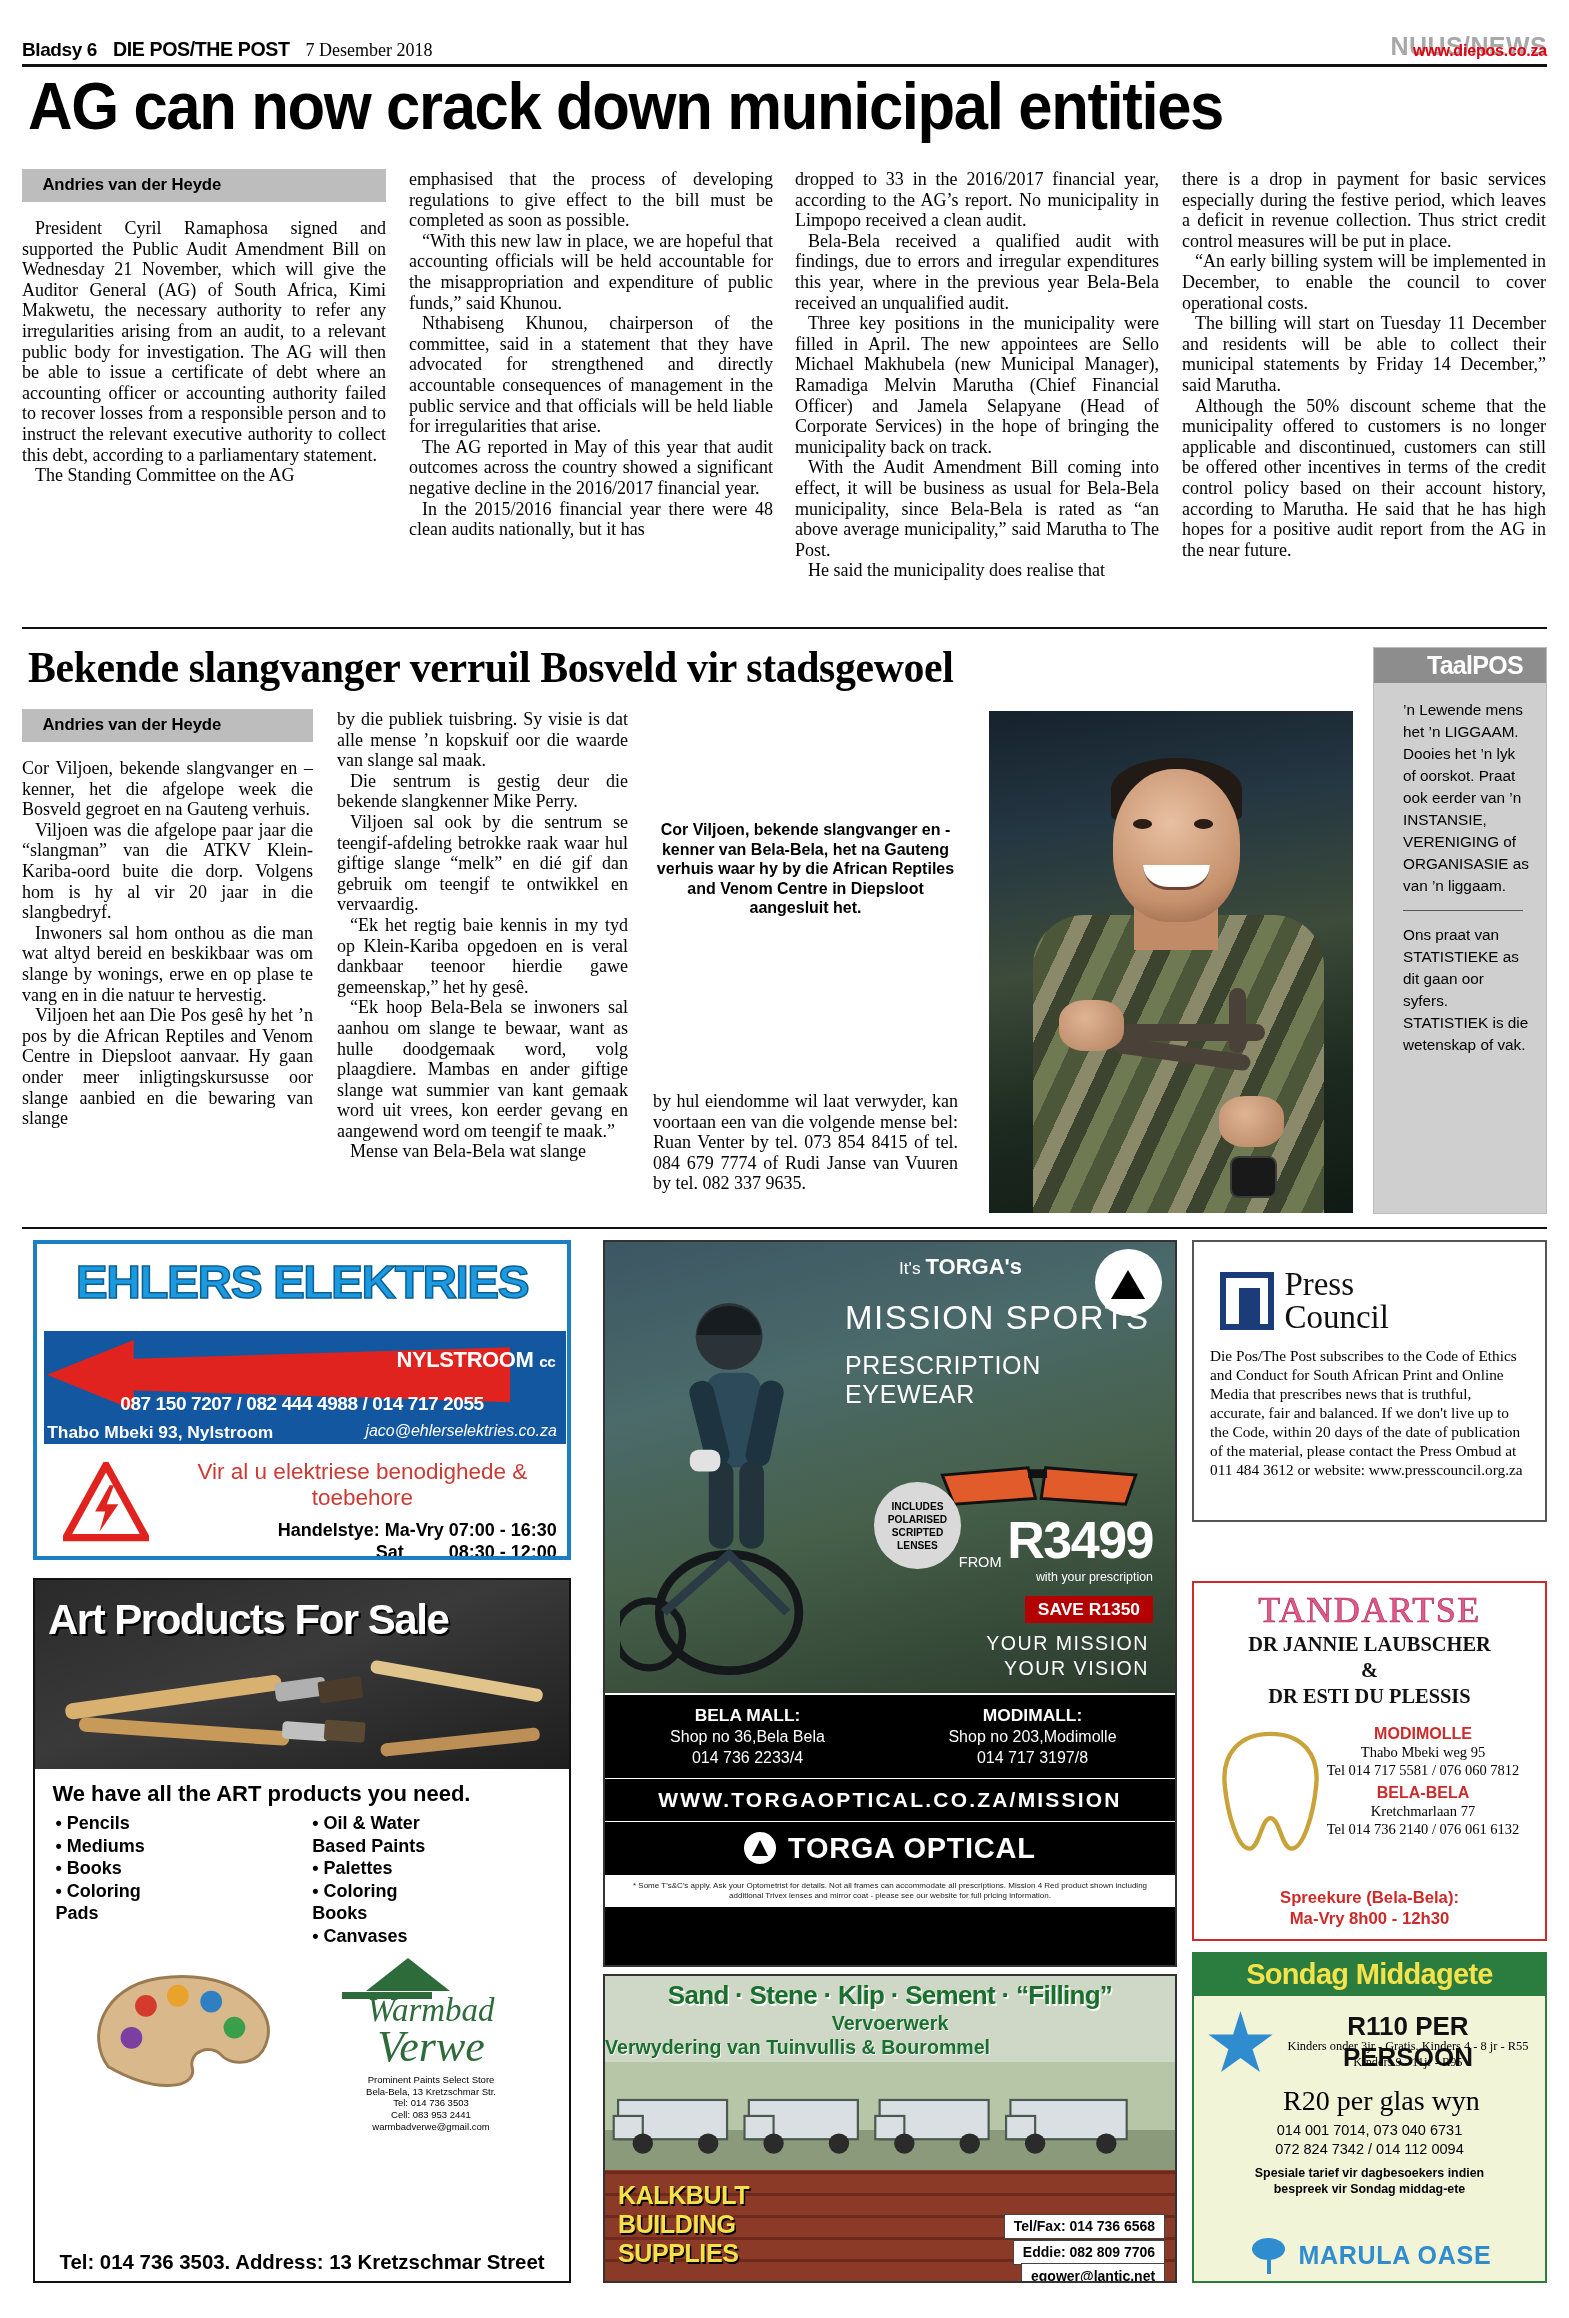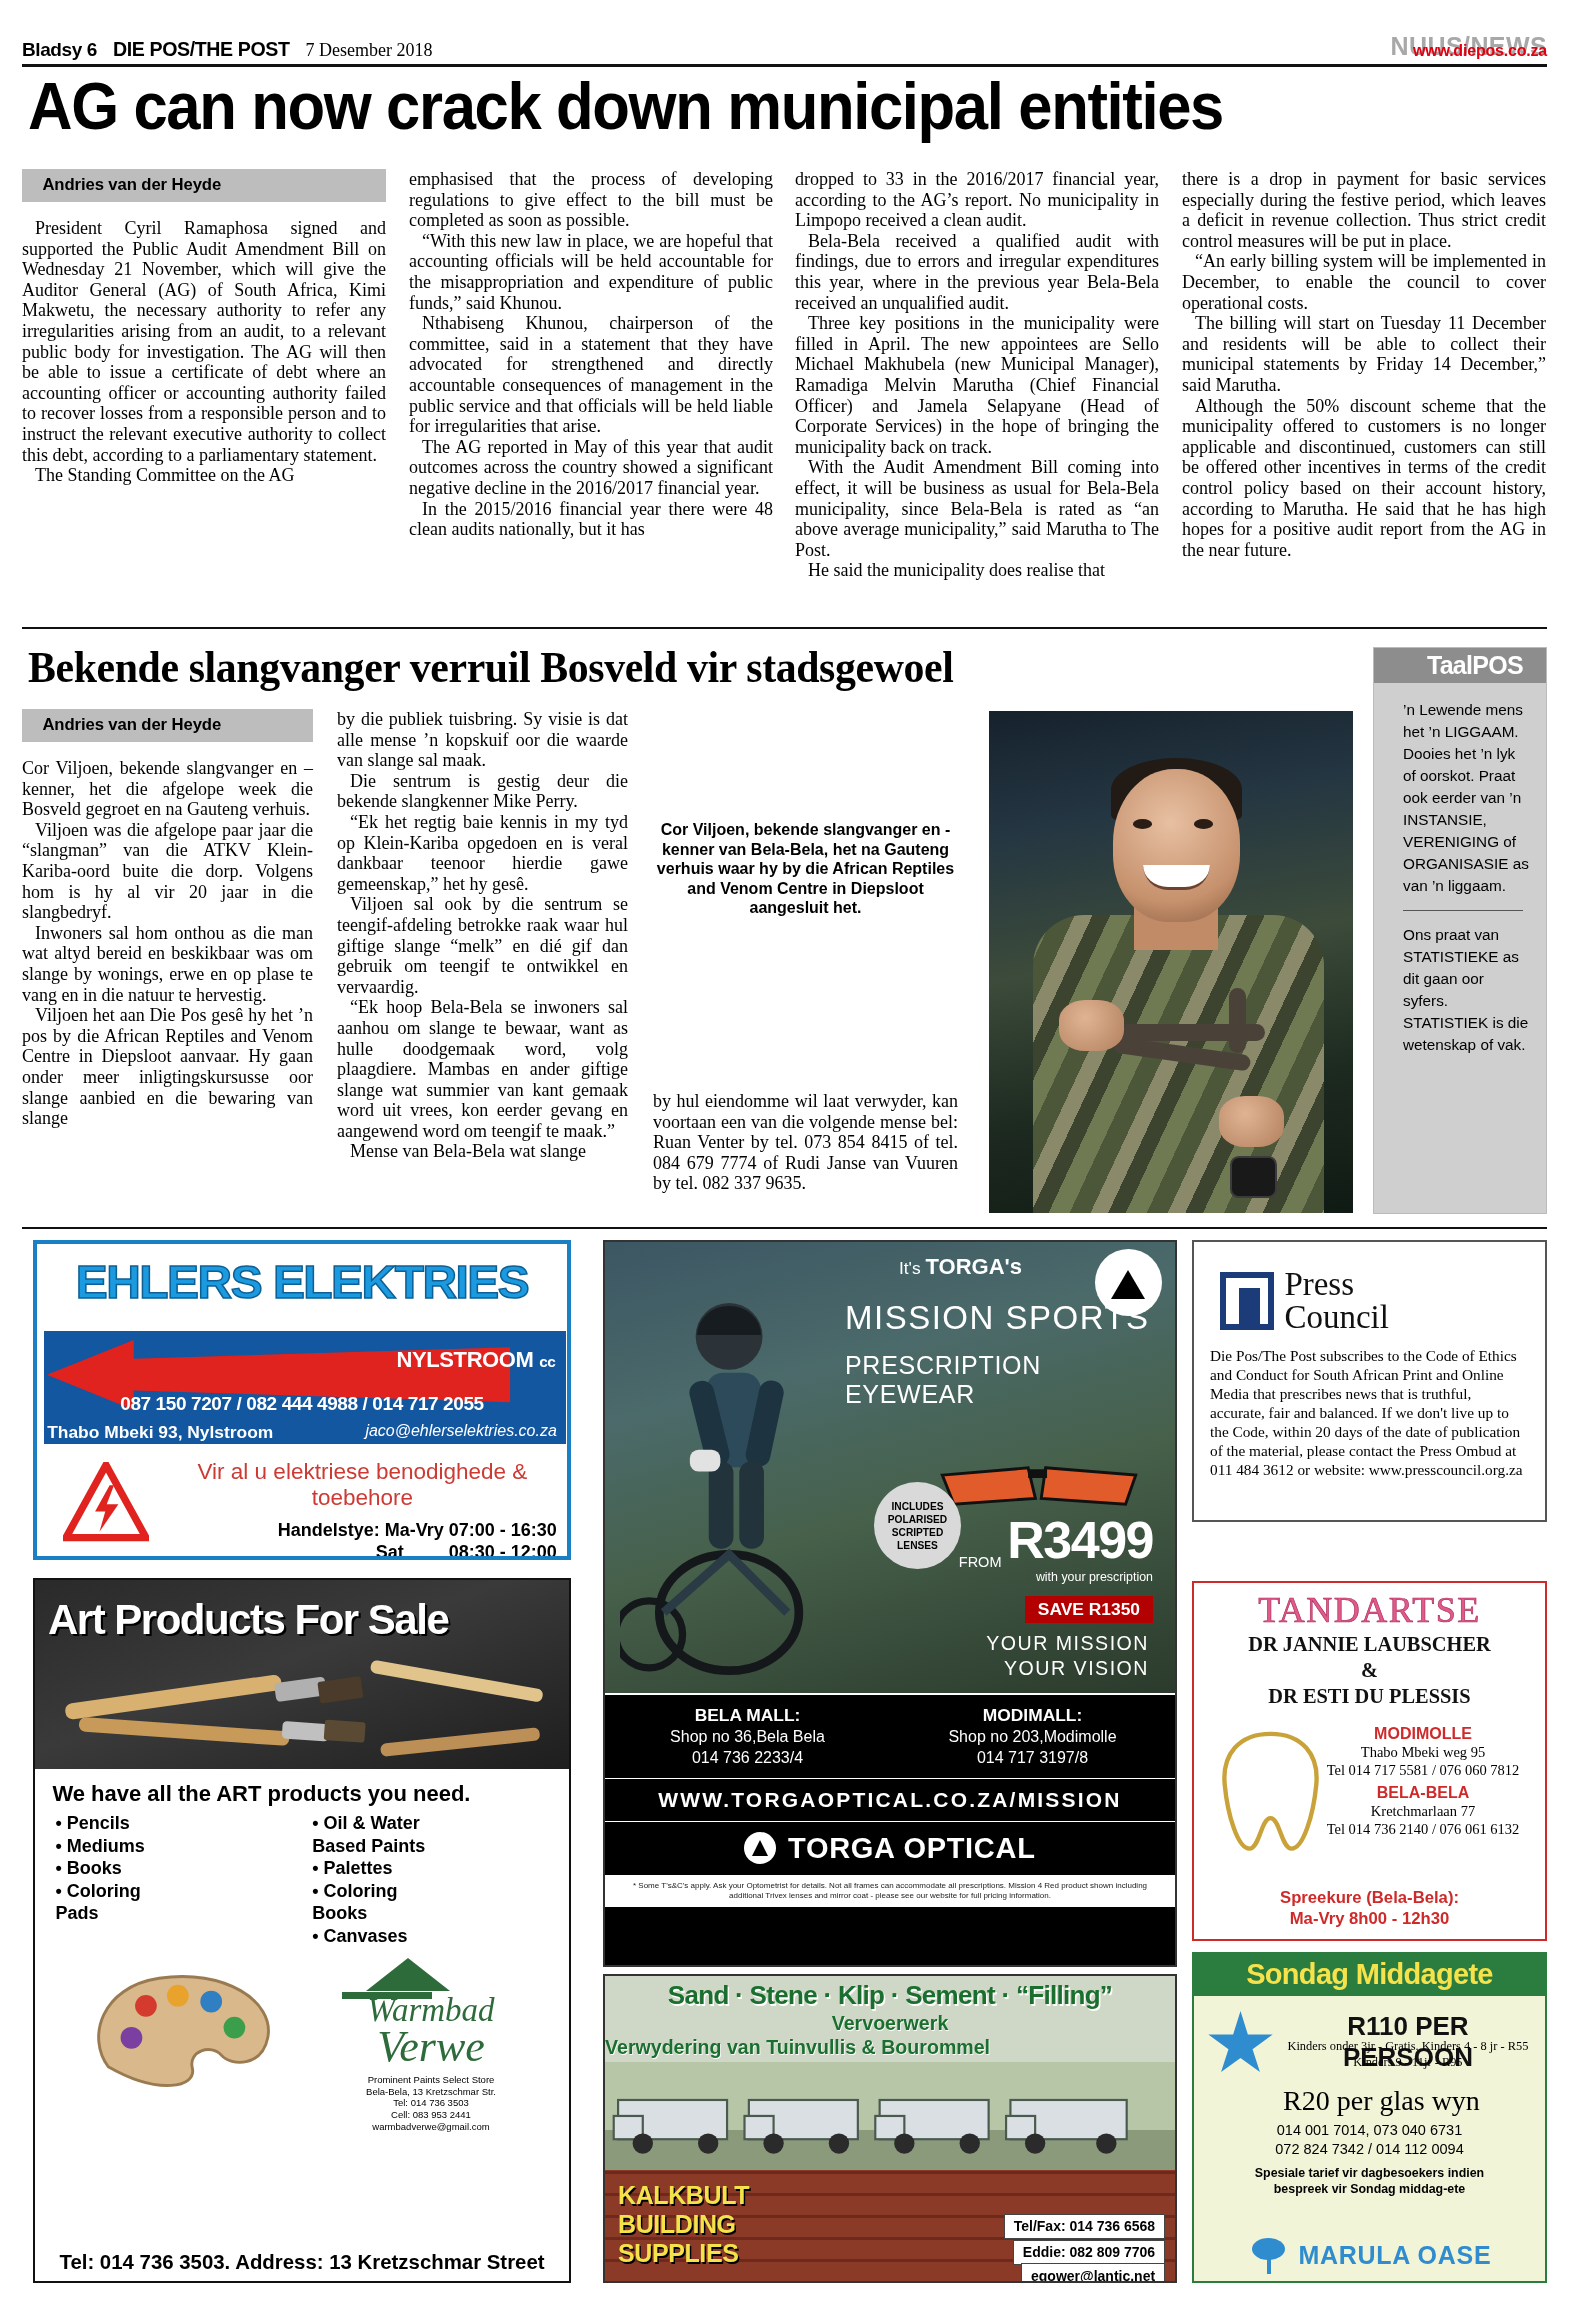--- a/index.html
+++ b/index.html
@@ -590,22 +590,22 @@
   </div>
   <p class="first">Cor Viljoen, bekende slangvanger en –kenner, het die afgelope week die Bosveld gegroet en na Gauteng verhuis.</p>
   <p>Viljoen was die afgelope paar jaar die “slangman” van die ATKV Klein-Kariba-oord buite die dorp. Volgens hom is hy al vir 20 jaar in die slangbedryf.</p>
   <p>Inwoners sal hom onthou as die man wat altyd bereid en beskikbaar was om slange by wonings, erwe en op plase te vang en in die natuur te hervestig.</p>
   <p>Viljoen het aan Die Pos gesê hy het ’n pos by die African Reptiles and Venom Centre in Diepsloot aanvaar. Hy gaan onder meer inligtingskursusse oor slange aanbied en die bewaring van slange</p>
 </div>
 
 <div class="art-col" id="a2c2">
   <p class="first">by die publiek tuisbring. Sy visie is dat alle mense ’n kopskuif oor die waarde van slange sal maak.</p>
   <p>Die sentrum is gestig deur die bekende slangkenner Mike Perry.</p>
+  <p>Viljoen sal ook by die sentrum se teengif-afdeling betrokke raak waar hul giftige slange “melk” en dié gif dan gebruik om teengif te ontwikkel en vervaardig.</p>
   <p>“Ek het regtig baie kennis in my tyd op Klein-Kariba opgedoen en is veral dankbaar teenoor hierdie gawe gemeenskap,” het hy gesê.</p>
-  <p>Viljoen sal ook by die sentrum se teengif-afdeling betrokke raak waar hul giftige slange “melk” en dié gif dan gebruik om teengif te ontwikkel en vervaardig.</p>
   <p>“Ek hoop Bela-Bela se inwoners sal aanhou om slange te bewaar, want as hulle doodgemaak word, volg plaagdiere. Mambas en ander giftige slange wat summier van kant gemaak word uit vrees, kon eerder gevang en aangewend word om teengif te maak.”</p>
   <p>Mense van Bela-Bela wat slange</p>
 </div>
 
 <div class="photo-caption">Cor Viljoen, bekende slangvanger en -kenner van Bela-Bela, het na Gauteng verhuis waar hy by die African Reptiles and Venom Centre in Diepsloot aangesluit het.</div>
 
 <div class="art-col" id="a2c3">
   <p class="first">by hul eiendomme wil laat verwyder, kan voortaan een van die volgende mense bel: Ruan Venter by tel. 073 854 8415 of tel. 084 679 7774 of Rudi Janse van Vuuren by tel. 082 337 9635.</p>
 </div>
 

